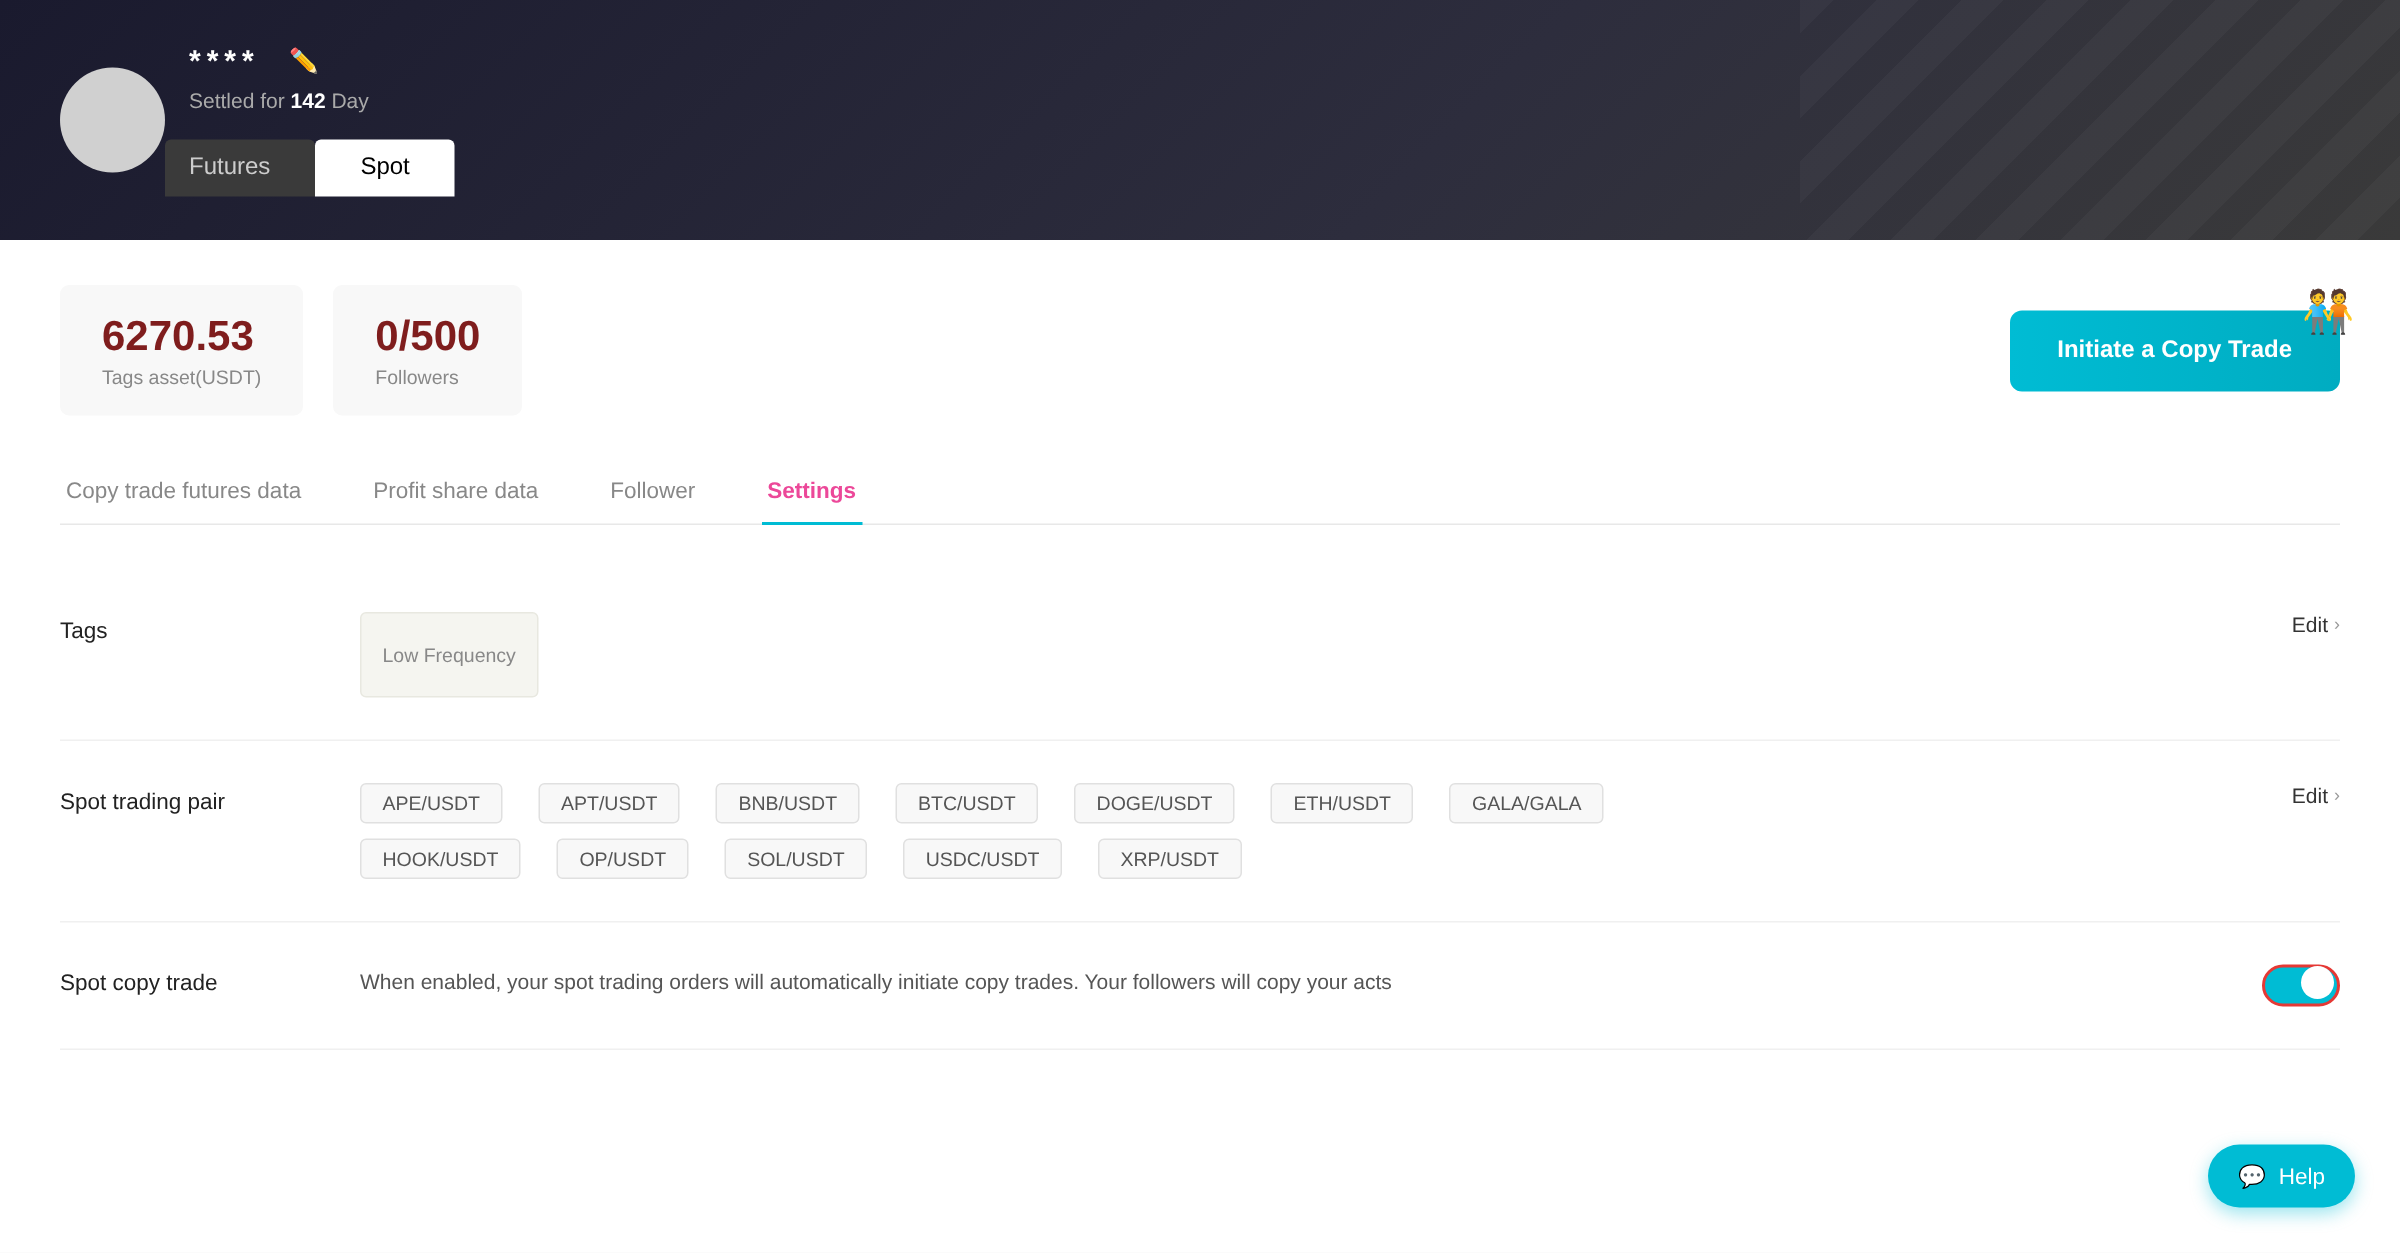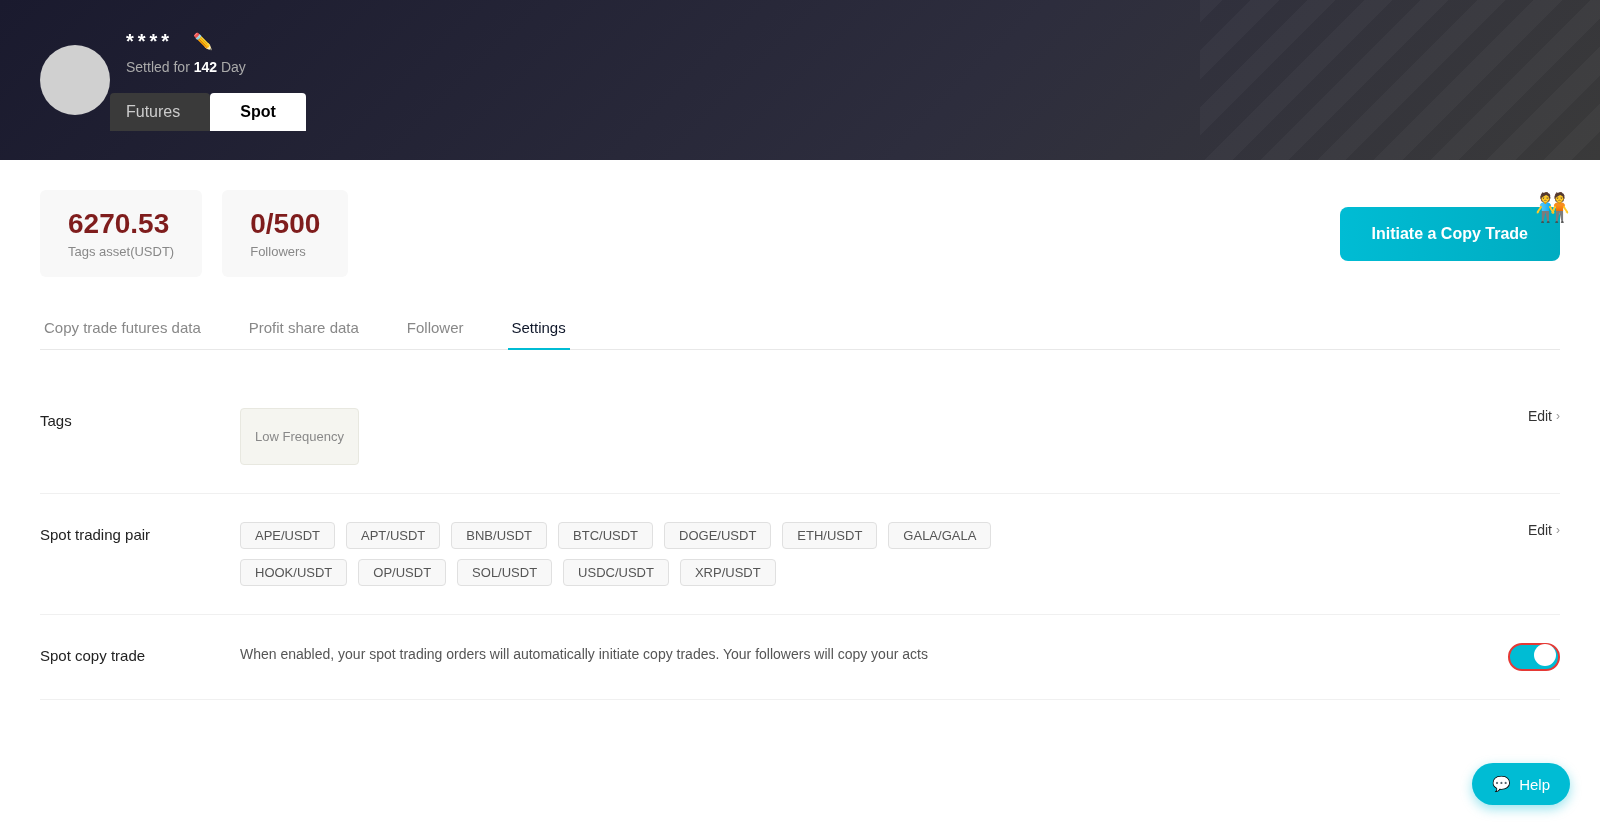--- a/index.html
+++ b/index.html
@@ -74,21 +74,21 @@
       border-radius: 4px 4px 0 0;
     }
     .tab-item.futures {
       background: #3a3a3a;
       color: #ccc;
       padding-left: 16px;
     }
     .tab-item.spot {
       background: #fff;
       color: #000;
-      font-weight: 700;
+      font-weight: 400;
     }
 
     
     .main {
       background: #fff;
       padding: 30px 40px;
       min-height: 675px;
     }
 
     
@@ -144,22 +144,22 @@
     }
     .nav-tab {
       padding: 12px 4px;
       font-size: 15px;
       color: #888;
       cursor: pointer;
       border-bottom: 2px solid transparent;
       margin-bottom: -1px;
     }
     .nav-tab.active {
-      color: #0f172a;
-      font-weight: 400;
+      color: #ec4899;
+      font-weight: 700;
       border-bottom: 2px solid #00bcd4;
     }
 
     
     .settings-row {
       display: flex;
       align-items: flex-start;
       padding: 28px 0;
       border-bottom: 1px solid #f0f0f0;
     }
@@ -256,21 +256,21 @@
       display: flex;
       align-items: center;
       gap: 8px;
       cursor: pointer;
       box-shadow: 0 4px 12px rgba(0,188,212,0.4);
     }
 
     .pair-row {
       display: flex;
       flex-wrap: wrap;
-      gap: 11px;
+      gap: 24px;
     }
   </style>
 </head>
 <body>
 
 <div class="header">
   <div class="avatar"></div>
   <div class="user-info">
     <div style="display:flex; align-items:center; gap:8px;">
       <span class="user-stars">****</span>

